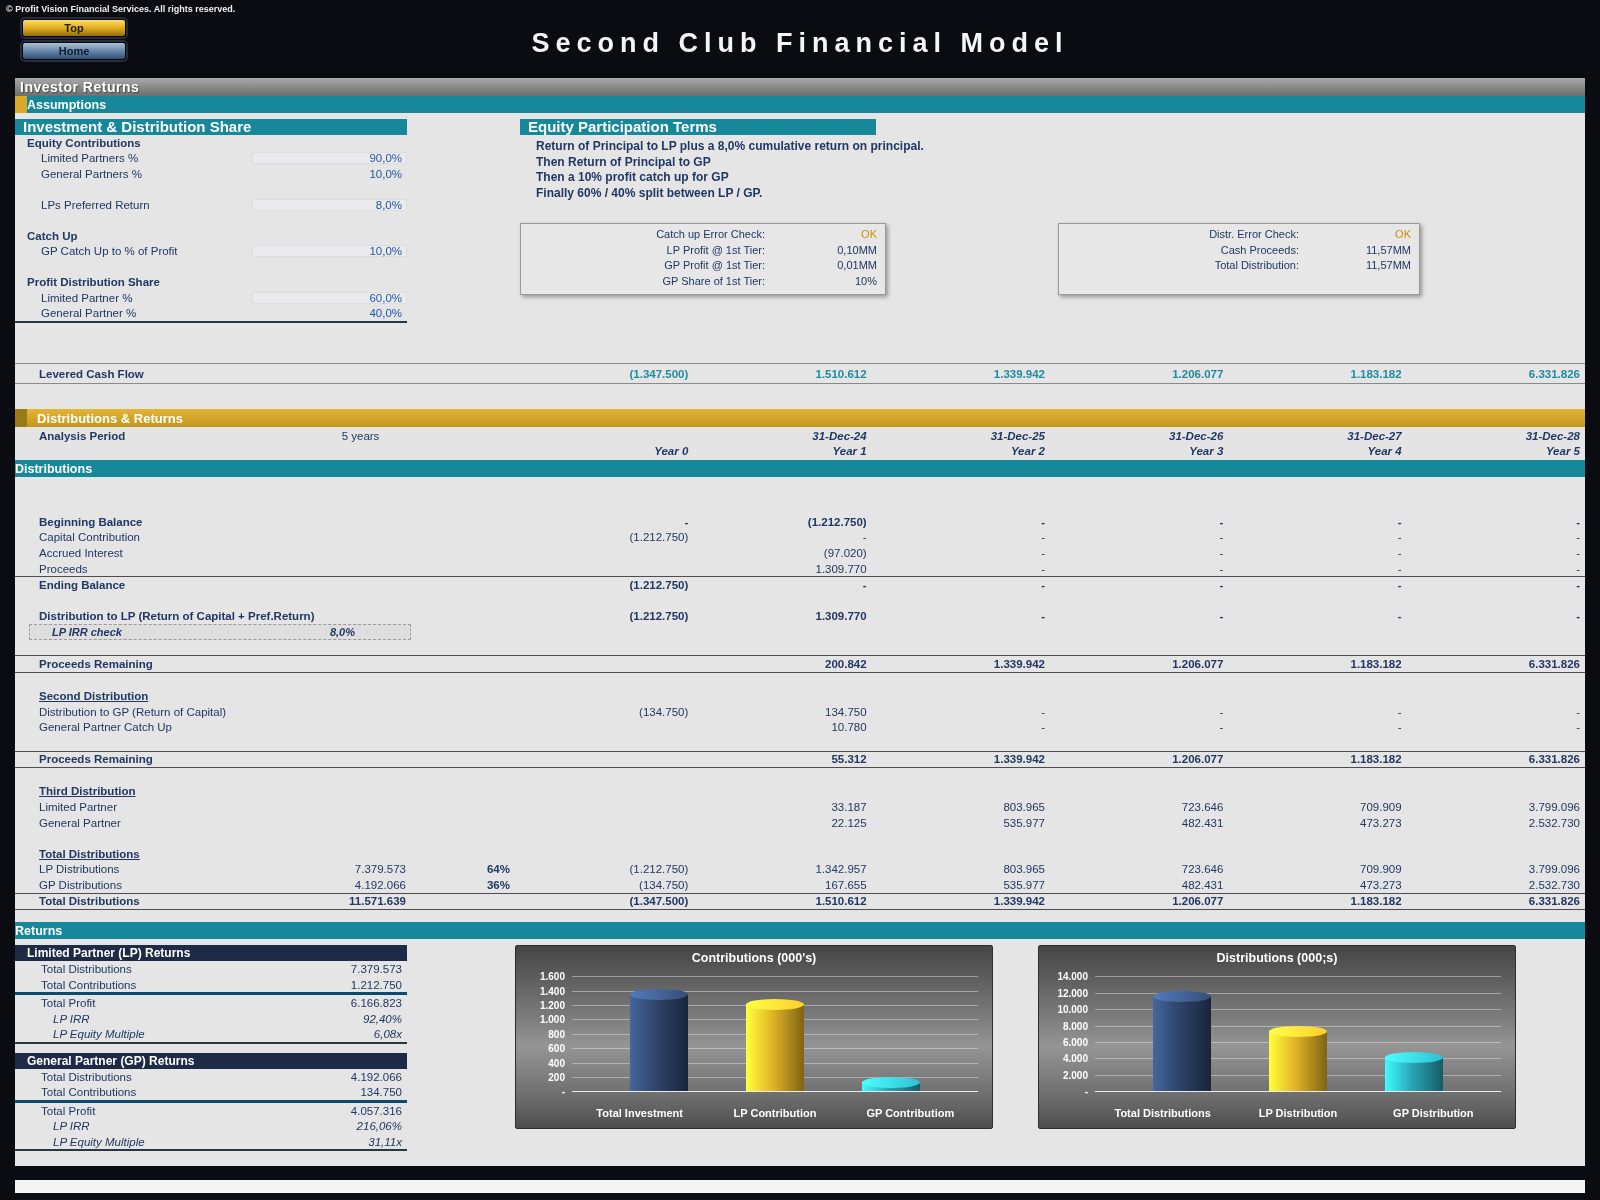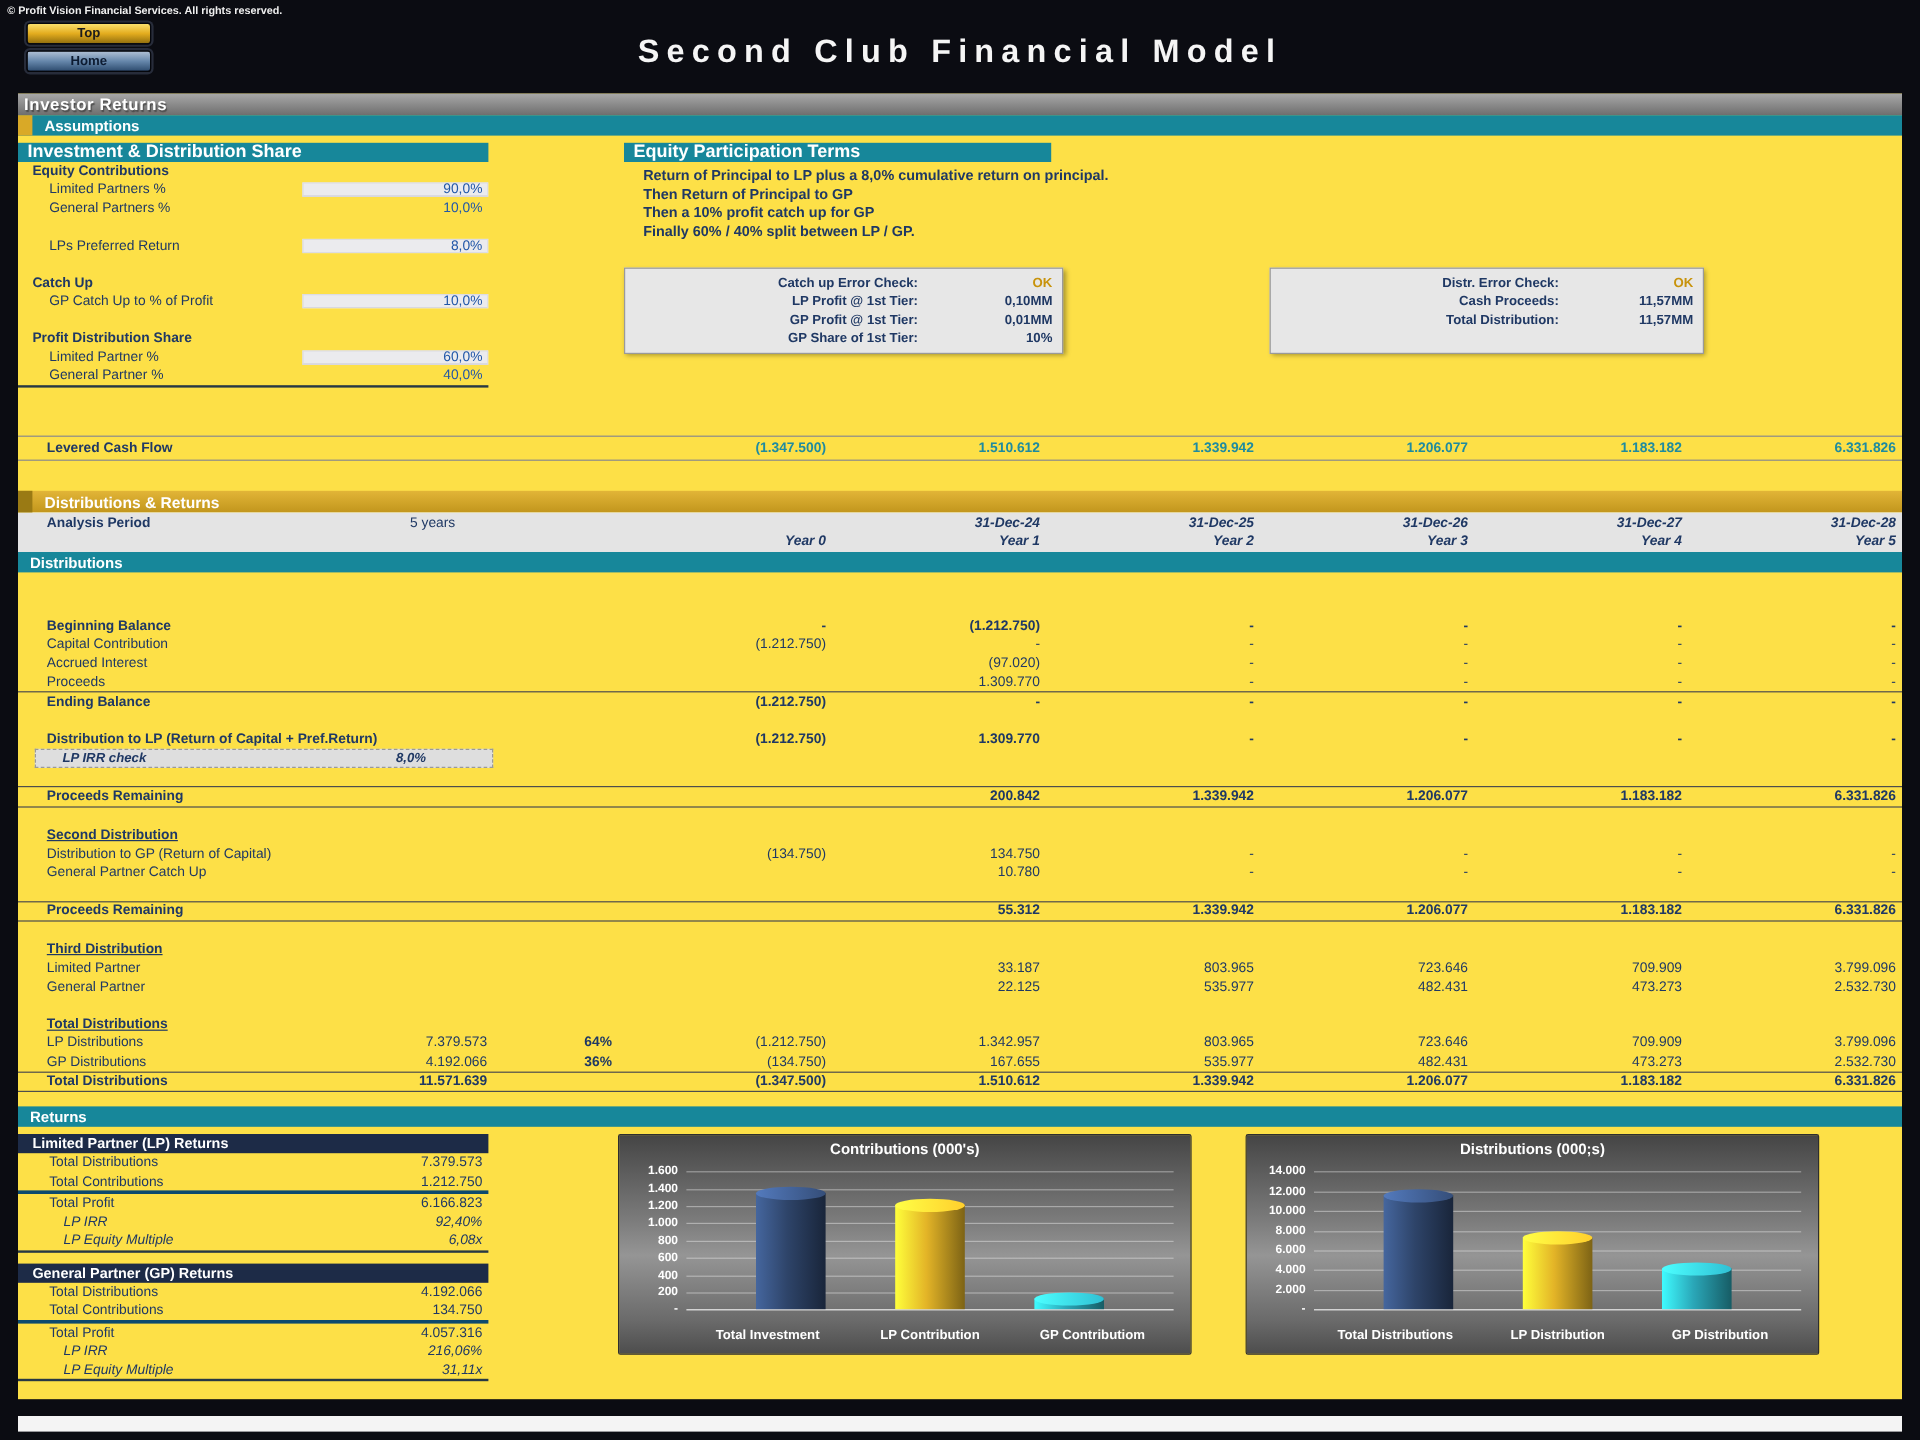--- a/index.html
+++ b/index.html
@@ -4,46 +4,46 @@
 <style>
   html,body{margin:0;padding:0}
   body{width:1600px;height:1200px;background:#0b0c12;font-family:"Liberation Sans",sans-serif;color:#1f3864;overflow:hidden}
   .copybar{font-size:9px;font-weight:bold;color:#f0f0f0;padding:4px 0 2px 6px}
   .header{position:relative;height:62px}
   .navbtns{position:absolute;left:22px;top:3px}
   .btn{display:block;width:104px;height:18px;margin-bottom:5px;border-radius:3px;font-size:11px;font-weight:bold;line-height:14px;text-align:center;border:1px solid #05070c;box-shadow:0 0 0 2px #272c3a;cursor:pointer;font-family:inherit}
   .btn-top{background:linear-gradient(180deg,#fadf6b,#e3ac1e 50%,#93700e);color:#1c1c1c}
   .btn-home{background:linear-gradient(180deg,#aebfd4,#6687ab 50%,#2f4d70);color:#0d1b31}
   .title{text-align:center;color:#f5f5f5;font-size:27px;font-weight:bold;letter-spacing:6px;padding-top:12px}
-  .page{margin:0 15px;background:#fde047;padding-bottom:6px}
+  .page{margin:0 15px;background:#e5e5e5;padding-bottom:6px}
   .bar{display:flex;align-items:center;font-weight:bold;color:#fff}
   .bar-gray{height:18px;background:linear-gradient(180deg,#a8a8a8,#6e6e6e);font-size:14px;padding-left:5px;letter-spacing:.5px;text-shadow:1px 1px 1px #4a4a4a}
   .bar-teal{height:17px;background:#17879a;font-size:12.5px}
-  .bar-teal .txt{padding-left:10px}
+  .bar-teal .txt{}
   .accent-gold{width:12px;align-self:stretch;background:#d9a927}
   .bar-gold{height:18px;background:linear-gradient(180deg,#e2b537,#c2961d);font-size:13px}
   .bar-gold .txt{padding-left:10px}
   .accent-dark{width:12px;align-self:stretch;background:#9a7a14}
   
   .assump{display:flex;padding-top:6px}
   .apanel{width:392px;border-bottom:2px solid #273844}
   .phead{height:16px;background:#17879a;color:#fff;font-weight:bold;font-size:15px;line-height:16px;padding-left:8px}
   .arow{display:flex;align-items:center;height:15.5px;font-size:11.5px}
   .arow .lbl{flex:1;padding-left:26px;white-space:nowrap}
   .arow .glbl{flex:1;padding-left:12px;font-weight:bold;white-space:nowrap}
   .aval{width:150px;text-align:right;padding-right:5px;color:#2157a8}
   .aval.input{background:#ebebee;box-shadow:inset 0 0 0 1px #dcdce2,inset 0 -1px 0 #c6c6cd}
   .spacer{height:15.5px}
   .rightcol{margin-left:113px;flex:1}
   .terms-lines{margin:4px 0 0 16px}
   .tline{font-size:12px;font-weight:bold;line-height:15.5px;white-space:nowrap}
   .checksrow{display:flex;margin-top:22px}
   .ckbox{width:348px;background:#e7e7e7;border:1px solid #9a9a9a;box-shadow:2px 2px 4px rgba(0,0,0,.35);padding:4px 8px}
   .ckbox.b2{width:344px;margin-left:172px}
-  .ck-row{display:flex;align-items:center;height:15.5px;font-size:11px;font-weight:bold}
+  .ck-row{display:flex;align-items:flex-start;height:15.5px;font-size:11px;font-weight:normal}
   .ck-lbl{flex:1;text-align:right;padding-right:12px;white-space:nowrap}
   .ck-val{width:100px;text-align:right;white-space:nowrap}
   .ck-status{color:#c8930c}
   
   .grid{display:grid;grid-template-columns:296px 100px 104px repeat(6,1fr);align-items:center}
   .gc{font-size:11.5px;text-align:right;padding-right:5px;white-space:nowrap}
   .glabel{text-align:left;padding-left:24px}
   .span3{grid-column:1/4}
   .teal{color:#1e8ba0}
   .levrow{height:19px;margin-top:40px;border-top:1px solid #8a8a8a;border-bottom:1px solid #8a8a8a;font-weight:bold}

